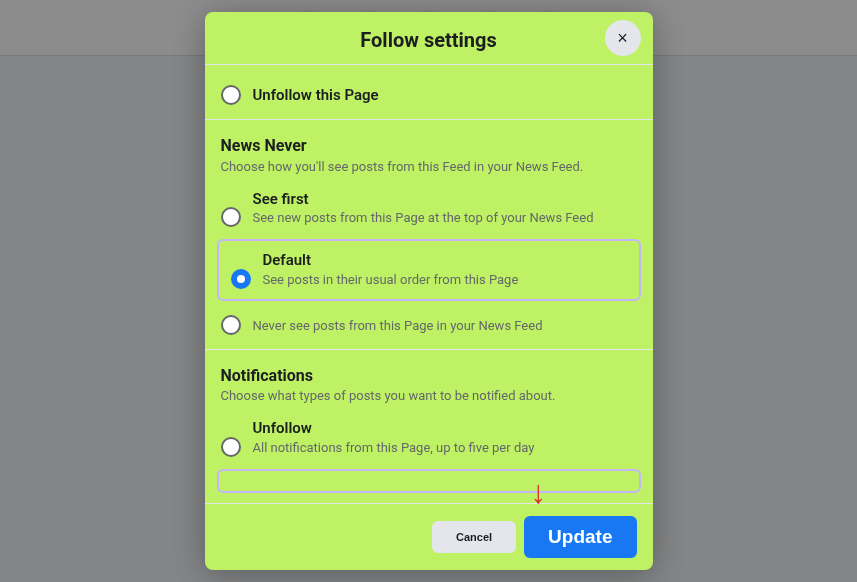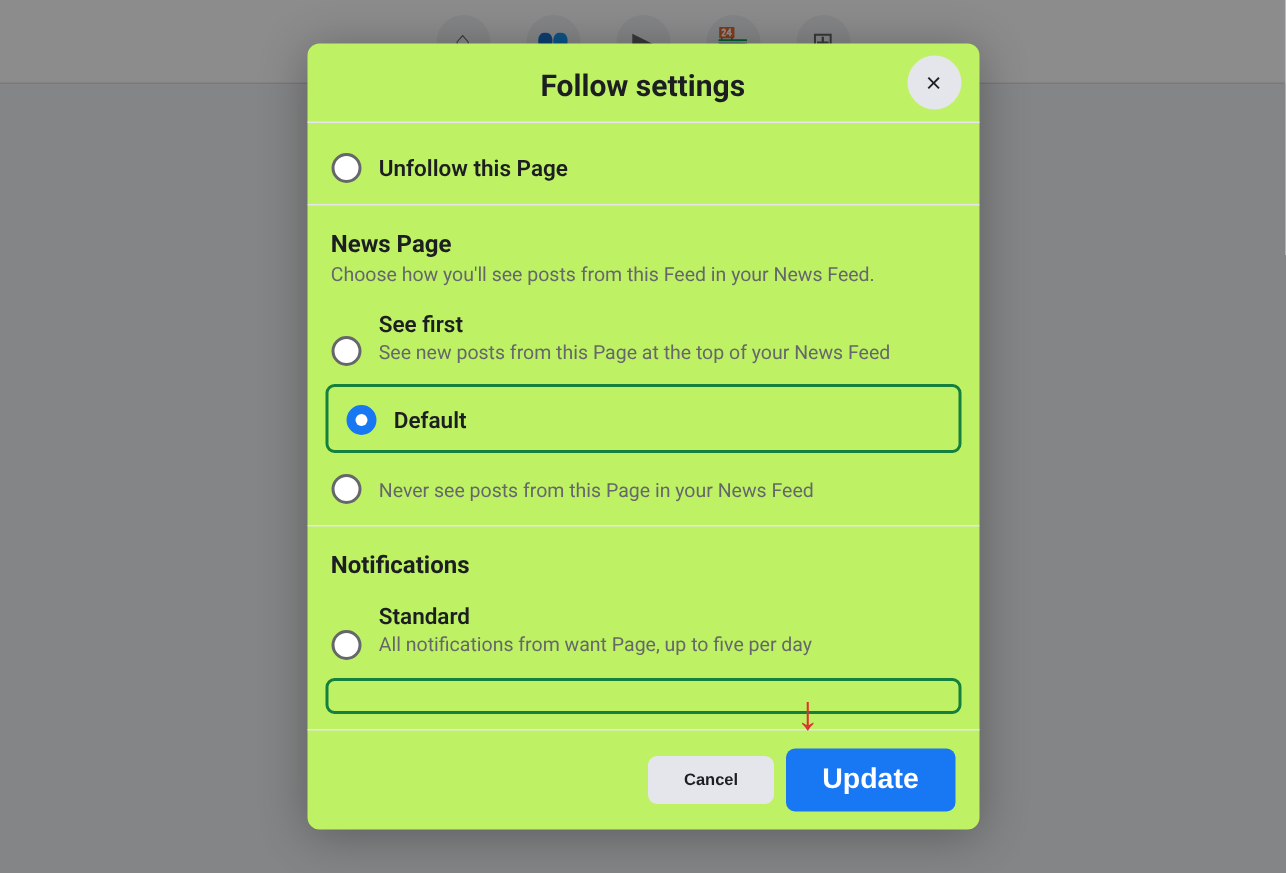--- a/index.html
+++ b/index.html
@@ -122,21 +122,21 @@
     .option-item {
       display: flex;
       align-items: flex-end;
       gap: 12px;
       padding: 10px 16px;
       cursor: pointer;
       border-radius: 0;
     }
 
     .option-item.highlighted {
-      border: 2px solid #15803d;
+      border: 2px solid #c4b5fd;
       border-radius: 6px;
       margin: 2px 12px;
       padding: 10px 12px;
     }
 
     .radio-circle {
       width: 20px;
       height: 20px;
       border-radius: 50%;
       border: 2px solid #1877f2;
@@ -269,57 +269,59 @@
       <div class="option-item">
         <div class="radio-circle empty"></div>
         <div class="option-text">
           <div class="option-label">Unfollow this Page</div>
         </div>
       </div>
 
       <div class="section-divider"></div>
 
       <div class="section-header">
-        <div class="section-title">News Page</div>
+        <div class="section-title">News Never</div>
         <div class="section-subtitle">Choose how you'll see posts from this Feed in your News Feed.</div>
       </div>
 
       <div class="option-item">
         <div class="radio-circle empty"></div>
         <div class="option-text">
           <div class="option-label">See first</div>
           <div class="option-desc">See new posts from this Page at the top of your News Feed</div>
         </div>
       </div>
 
       <div class="option-item highlighted">
         <div class="radio-circle selected"></div>
         <div class="option-text">
           <div class="option-label">Default</div>
+          <div class="option-desc">See posts in their usual order from this Page</div>
         </div>
       </div>
 
       <div class="option-item">
         <div class="radio-circle empty"></div>
         <div class="option-text">
           <div class="option-desc">Never see posts from this Page in your News Feed</div>
         </div>
       </div>
 
       <div class="section-divider"></div>
 
       <div class="section-header">
         <div class="section-title">Notifications</div>
+        <div class="section-subtitle">Choose what types of posts you want to be notified about.</div>
       </div>
 
       <div class="option-item">
         <div class="radio-circle empty"></div>
         <div class="option-text">
-          <div class="option-label">Standard</div>
-          <div class="option-desc">All notifications from want Page, up to five per day</div>
+          <div class="option-label">Unfollow</div>
+          <div class="option-desc">All notifications from this Page, up to five per day</div>
         </div>
       </div>
 
       <div class="option-item highlighted">
         
         
       </div>
 
     </div>
 

